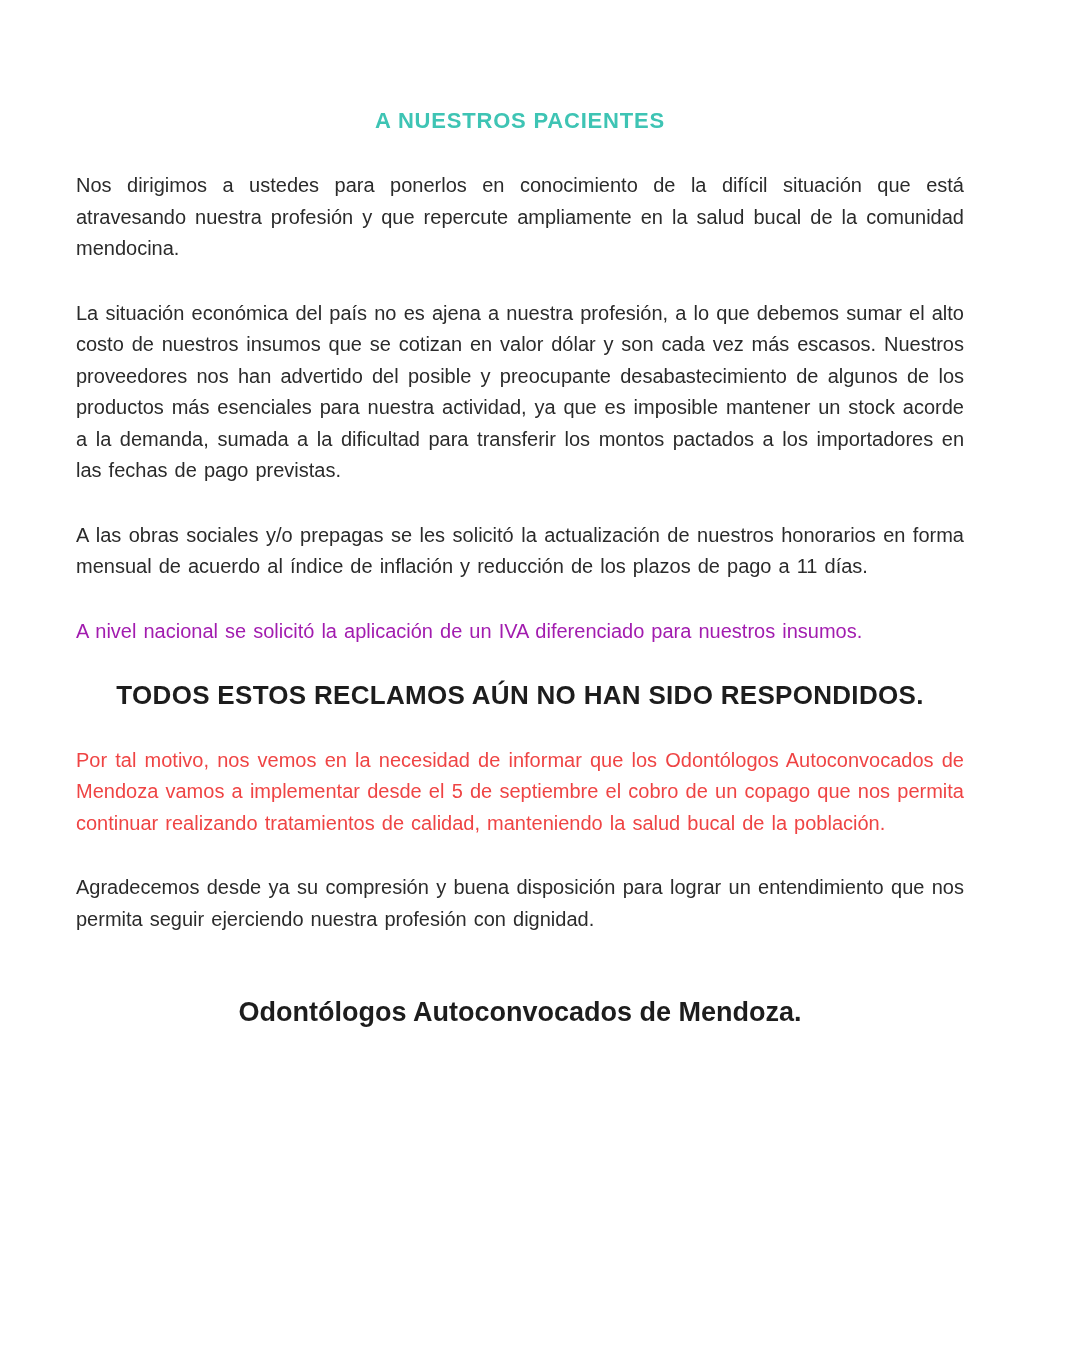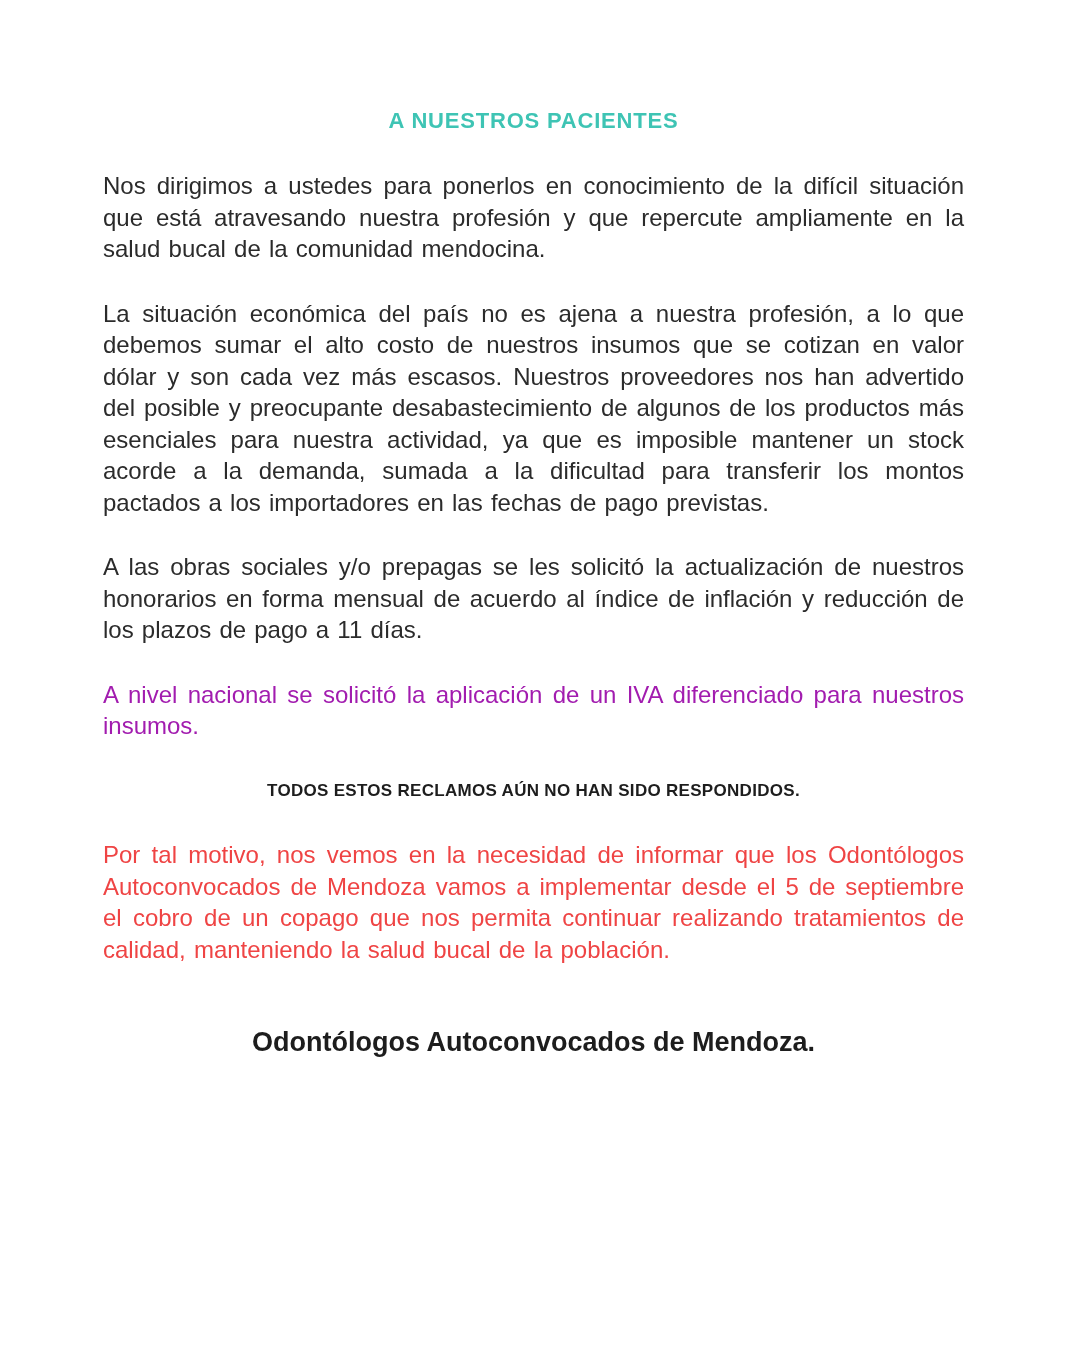--- a/index.html
+++ b/index.html
@@ -6,45 +6,45 @@
     margin: 0;
     padding: 0;
     background: #ffffff;
   }
   .page {
     position: relative;
     width: 1080px;
     height: 1350px;
     background: #ffffff;
     box-sizing: border-box;
-    padding: 108px 116px 0 103px;
+    padding: 108px 116px 0 76px;
     font-family: "Liberation Sans", sans-serif;
     color: #2b2b2b;
     overflow: hidden;
   }
   .doc-title {
     margin: 0 0 36px 0;
     text-align: center;
     font-size: 22px;
     font-weight: 700;
     letter-spacing: 0.8px;
     color: #3ec4b4;
   }
   .para {
     margin: 0 0 33px 0;
-    font-size: 24px;
+    font-size: 20px;
     line-height: 31.5px;
     text-align: justify;
     text-justify: inter-word;
     word-spacing: 1.5px;
     font-weight: 400;
   }
   .emphasis-line {
     margin: 0 0 33px 0;
-    font-size: 17px;
+    font-size: 26px;
     line-height: 31.5px;
     text-align: center;
     font-weight: 700;
     letter-spacing: 0.3px;
     color: #1d1d1d;
   }
   .signature-line {
     margin: 62px 0 0 0;
     font-size: 27px;
     line-height: 31.5px;
@@ -65,16 +65,17 @@
   <p class="para" style="color: rgb(43, 43, 43);">La situación económica del país no es ajena a nuestra profesión, a lo que debemos sumar el alto costo de nuestros insumos que se cotizan en valor dólar y son cada vez más escasos. Nuestros proveedores nos han advertido del posible y preocupante desabastecimiento de algunos de los productos más esenciales para nuestra actividad, ya que es imposible mantener un stock acorde a la demanda, sumada a la dificultad para transferir los montos pactados a los importadores en las fechas de pago previstas.</p>
 
   <p class="para" style="color: rgb(43, 43, 43);">A las obras sociales y/o prepagas se les solicitó la actualización de nuestros honorarios en forma mensual de acuerdo al índice de inflación y reducción de los plazos de pago a 11 días.</p>
 
   <p class="para" style="color: #a21caf;">A nivel nacional se solicitó la aplicación de un IVA diferenciado para nuestros insumos.</p>
 
   <p class="emphasis-line">TODOS ESTOS RECLAMOS AÚN NO HAN SIDO RESPONDIDOS.</p>
 
   <p class="para" style="color: #ef4444;">Por tal motivo, nos vemos en la necesidad de informar que los Odontólogos Autoconvocados de Mendoza vamos a implementar desde el 5 de septiembre el cobro de un copago que nos permita continuar realizando tratamientos de calidad, manteniendo la salud bucal de la población.</p>
 
+  <p class="para" style="color: rgb(43, 43, 43);">Agradecemos desde ya su compresión y buena disposición para lograr un entendimiento que nos permita seguir ejerciendo nuestra profesión con dignidad.</p>
 
   <p class="signature-line">Odontólogos Autoconvocados de Mendoza.</p>
 
 </div>
 
 </body></html>

